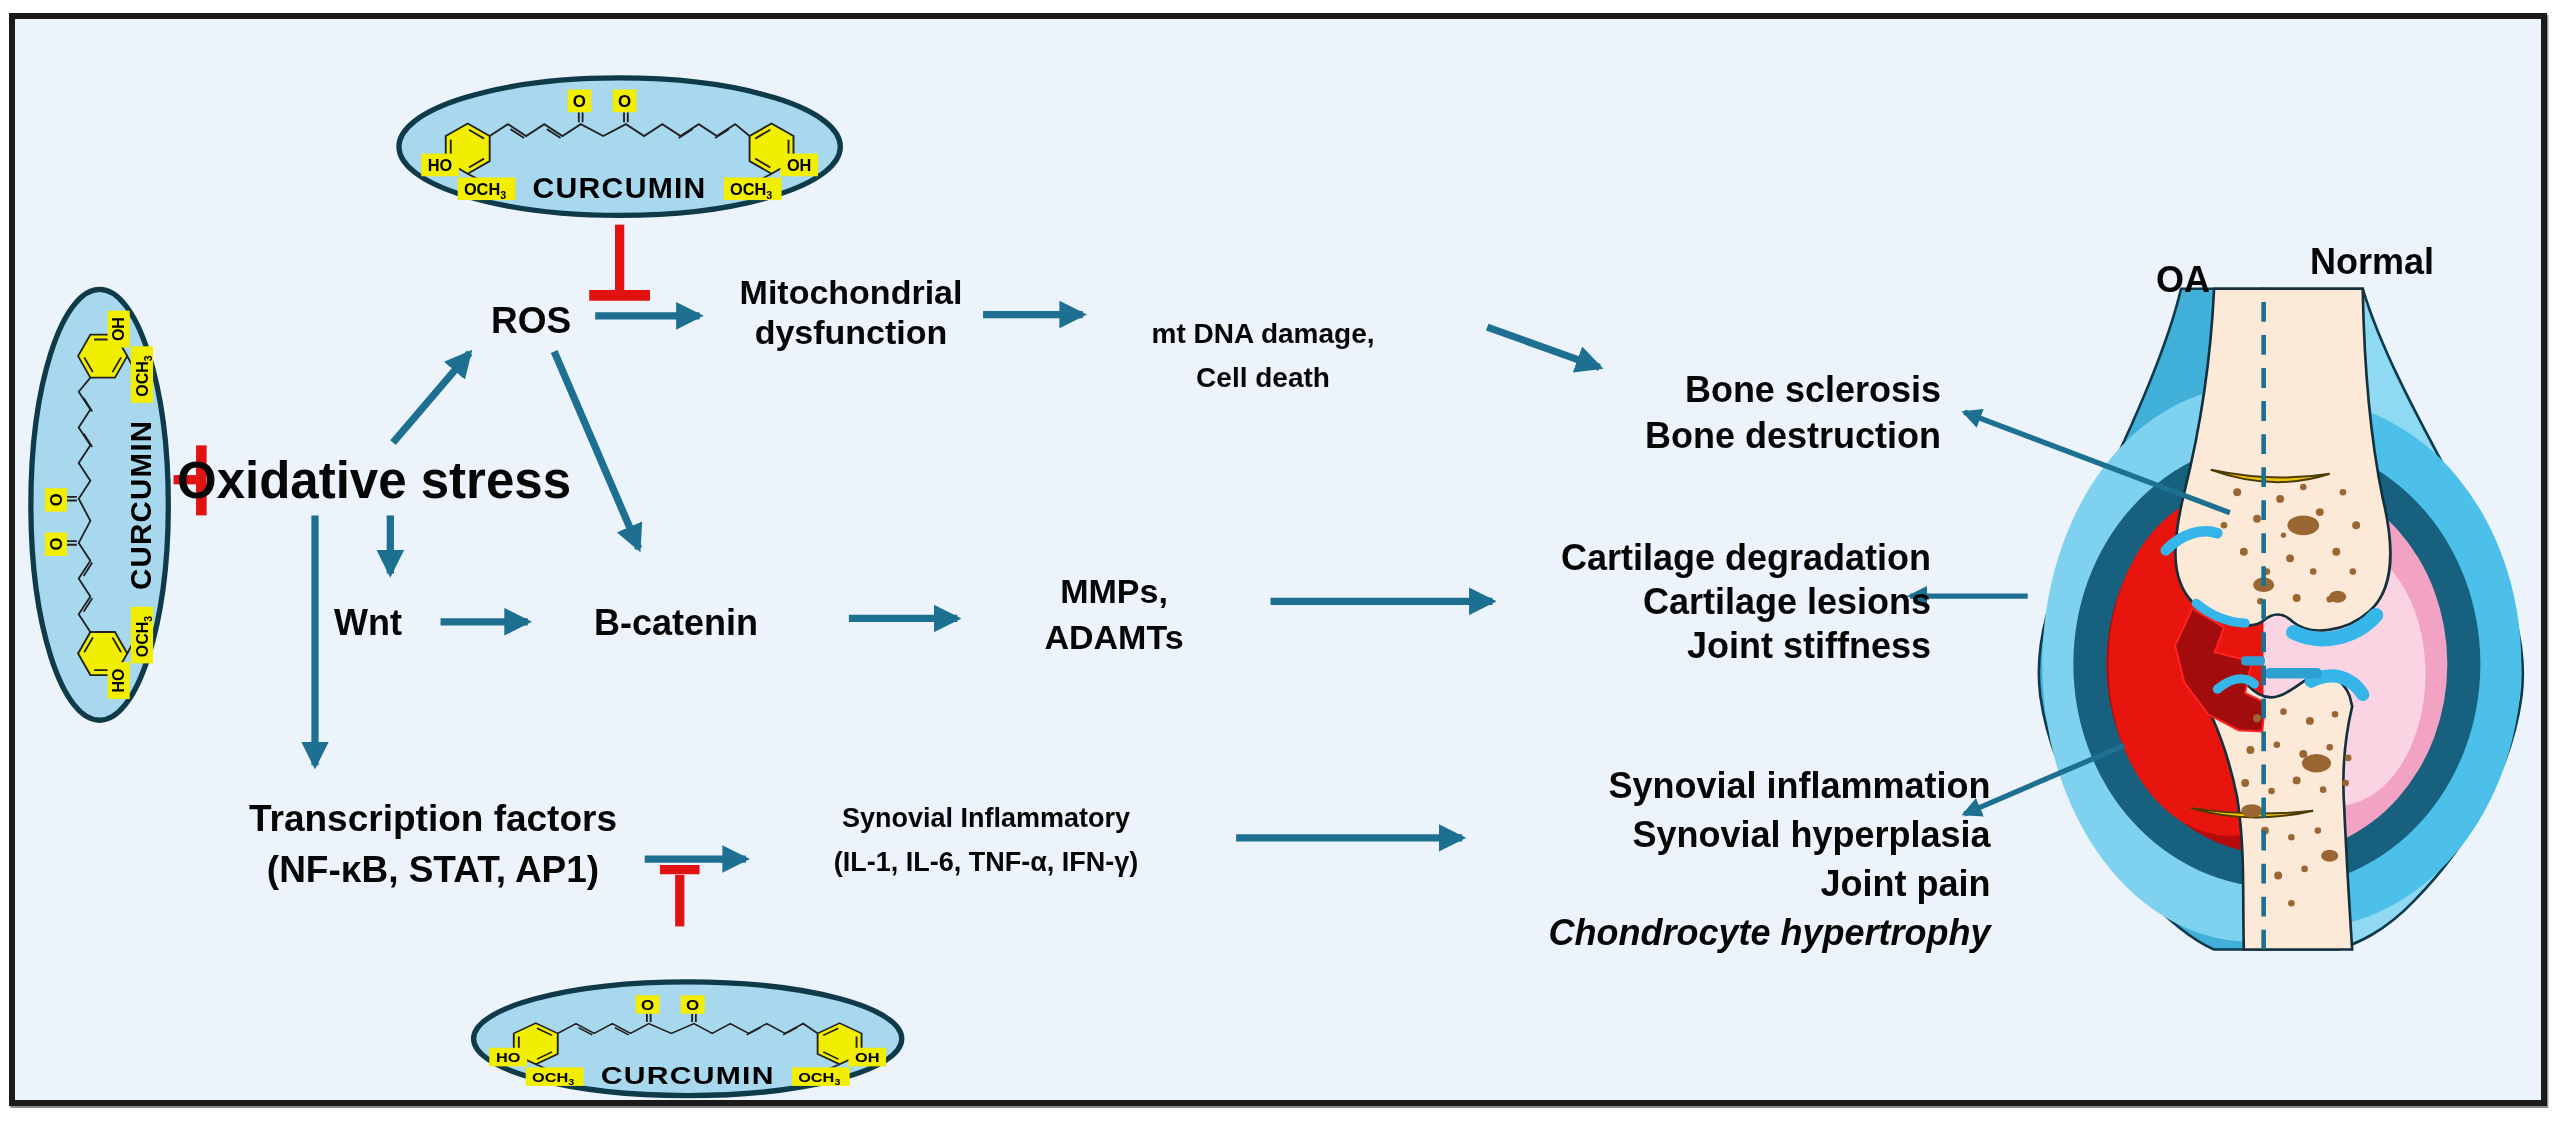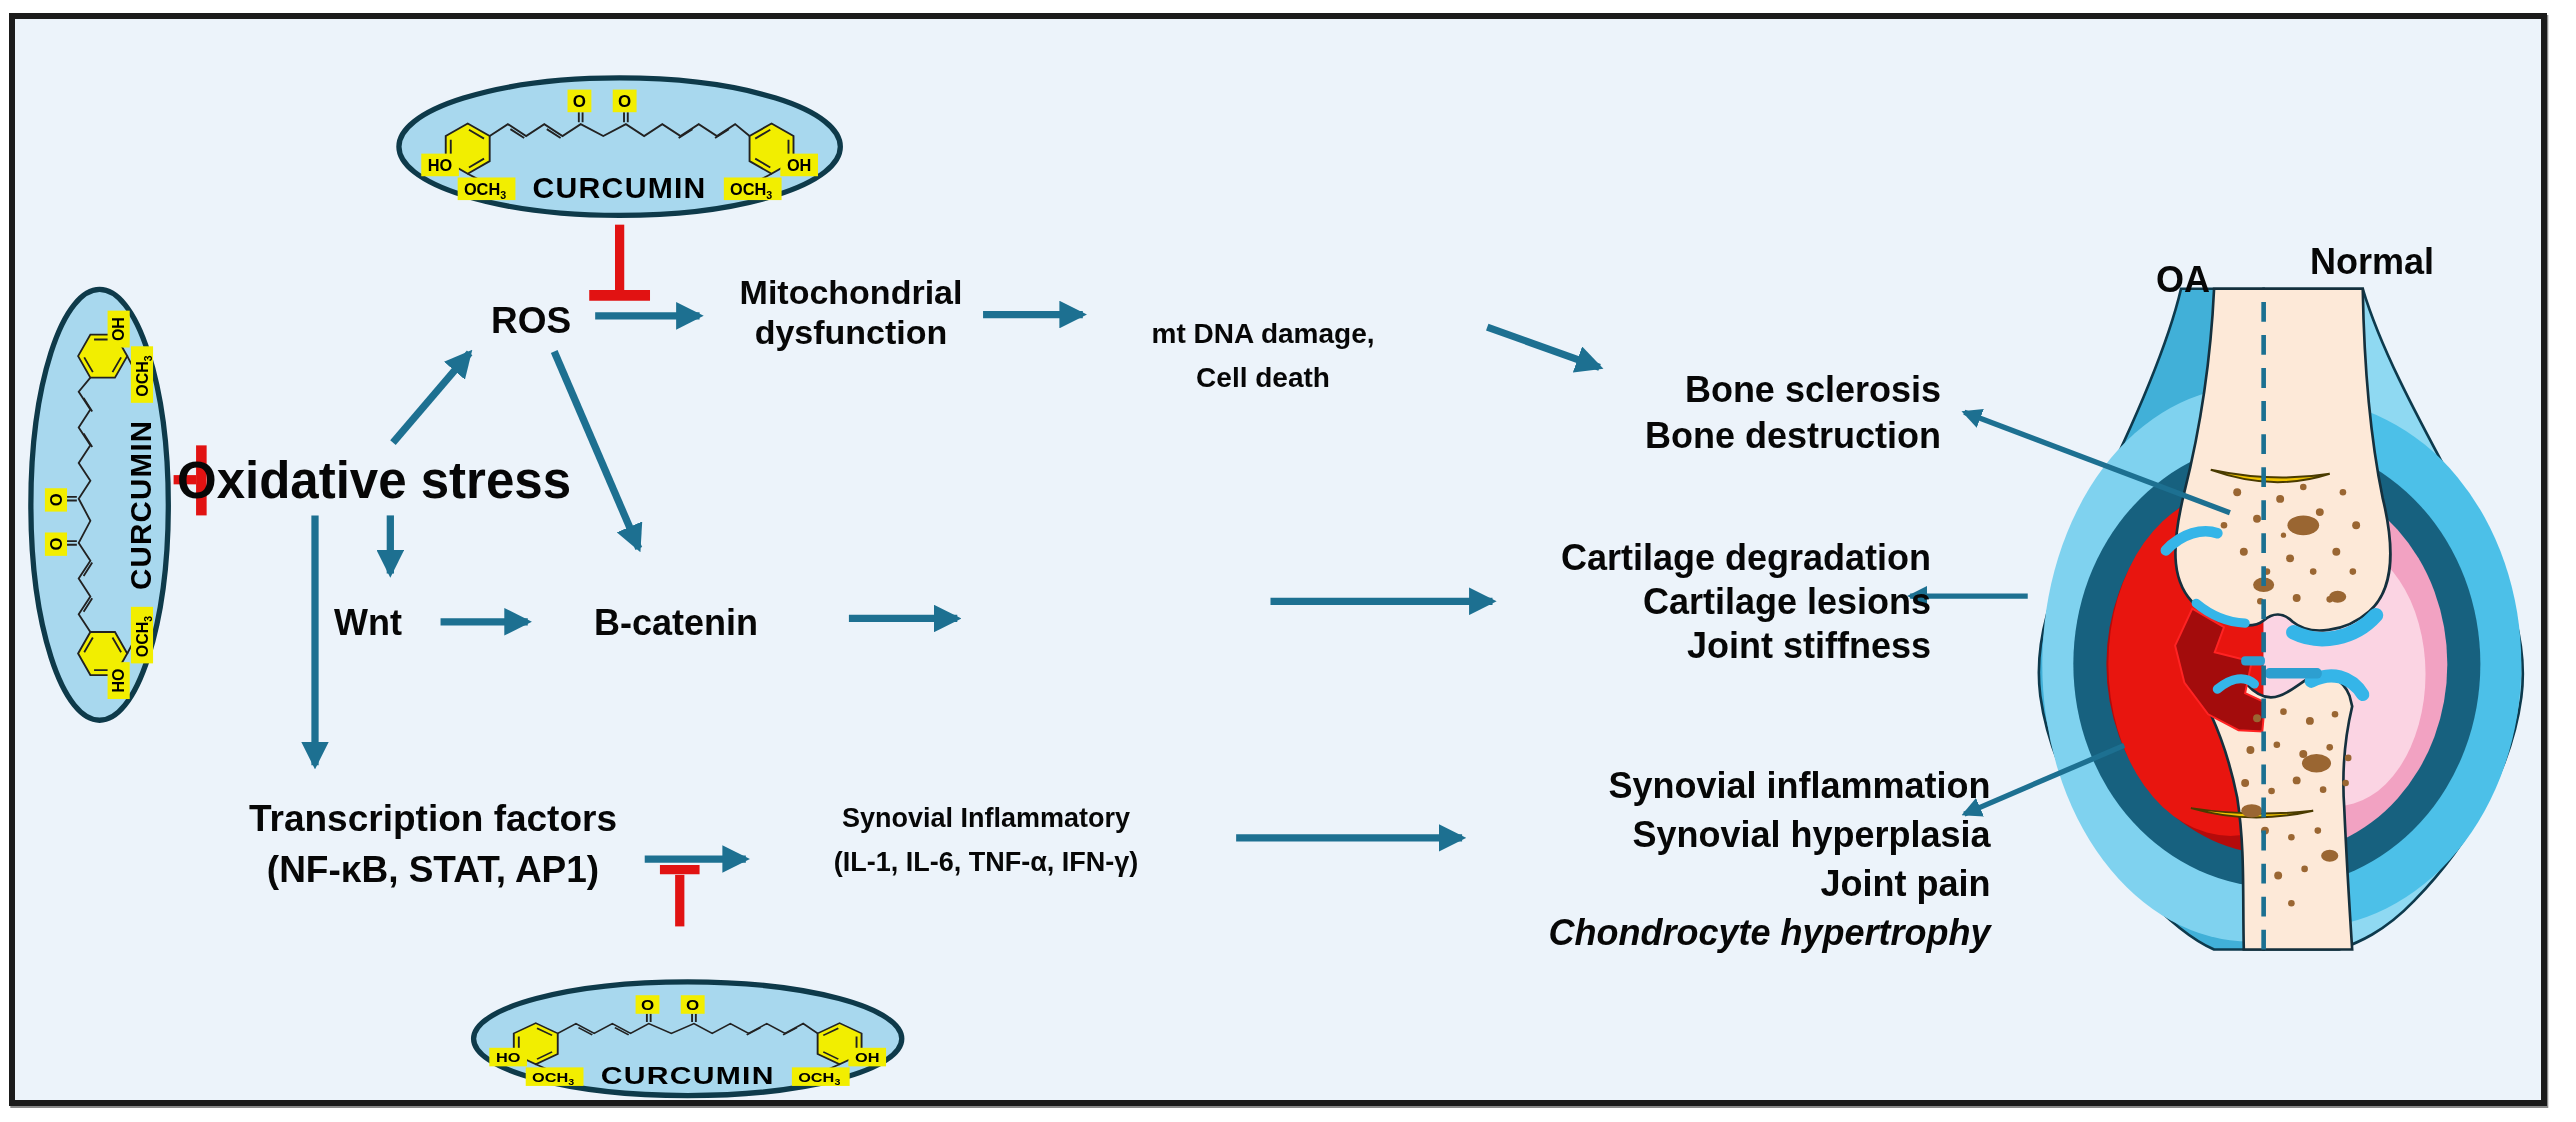--- a/index.html
+++ b/index.html
@@ -179,20 +179,24 @@
   <div class="txt node" style="left:676px;top:623px;font-size:36px;">B-catenin</div>
 
   <div class="txt node" style="left:851px;top:312px;font-size:34px;line-height:40px;">
     <div>Mitochondrial</div>
     <div>dysfunction</div>
   </div>
   <div class="txt node" style="left:1263px;top:308px;font-size:28px;line-height:44px;margin-top:48px;">
     <div>mt DNA damage,</div>
     <div>Cell death</div>
   </div>
+  <div class="txt node" style="left:1114px;top:614px;font-size:34px;line-height:46px;">
+    <div>MMPs,</div>
+    <div>ADAMTs</div>
+  </div>
   <div class="txt node" style="left:433px;top:844px;font-size:37px;line-height:51px;">
     <div>Transcription factors</div>
     <div>(NF-κB, STAT, AP1)</div>
   </div>
   <div class="txt node" style="left:986px;top:840px;font-size:27px;line-height:44px;">
     <div>Synovial Inflammatory</div>
     <div>(IL-1, IL-6, TNF-α, IFN-γ)</div>
   </div>
 
   <div class="txt outcome" style="left:1645px;top:413px;font-size:36px;line-height:46px;">

